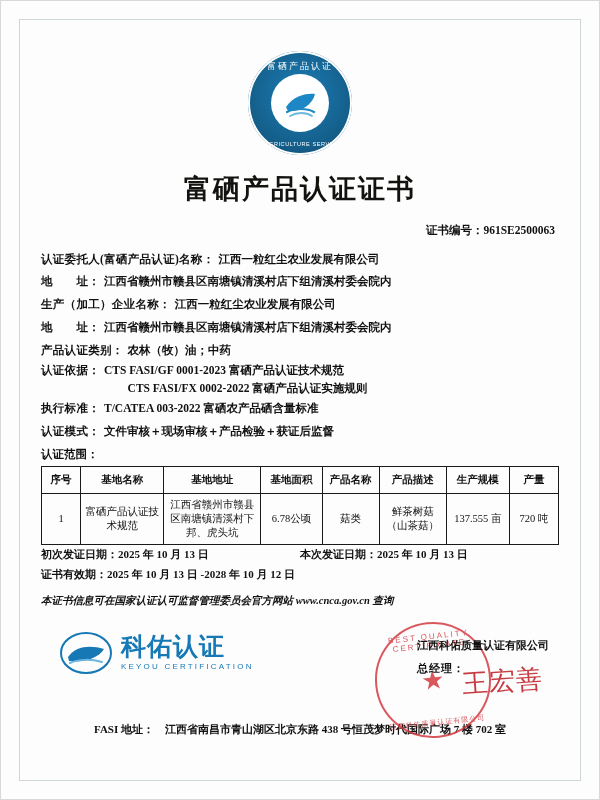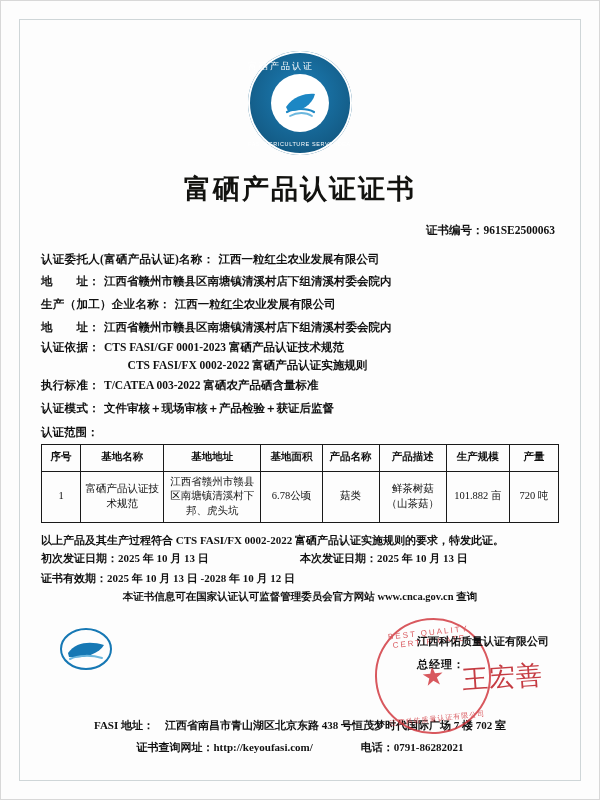--- a/index.html
+++ b/index.html
@@ -51,20 +51,21 @@
     display: flex;
     align-items: center;
     justify-content: center;
     box-shadow: 0 0 0 2px #ffffff inset;
   }
   .logo .ring-text-top,
   .logo .ring-text-bottom {
     position: absolute;
     left: 0;
     right: 0;
+    text-align: center;
     color: #ffffff;
     font-size: 8px;
     letter-spacing: 1.5px;
   }
   .logo .ring-text-top { top: 9px; font-size: 9px; letter-spacing: 2px; }
   .logo .ring-text-bottom { bottom: 8px; font-size: 5.5px; letter-spacing: .6px; }
   .logo .emblem {
     width: 58px;
     height: 58px;
     border-radius: 50%;
@@ -162,26 +163,26 @@
     line-height: 1.8;
   }
   .dates-row .col { flex: 1 1 50%; }
   .validity {
     font-family: "Liberation Serif", serif;
     font-size: 11px;
     font-weight: bold;
     line-height: 1.8;
   }
   .verify-line {
-    text-align: center;
     font-family: "Liberation Serif", serif;
     font-size: 10.5px;
     font-weight: bold;
-    margin-top: 0;
+    margin-top: 8px;
     line-height: 1.6;
+    font-style: italic;
   }
 
   
   .footer-area {
     position: relative;
     margin-top: 10px;
     height: 96px;
   }
   .brand {
     position: absolute;
@@ -320,20 +321,24 @@
         <div class="flabel">地　　址：</div>
         <div class="fvalue">江西省赣州市赣县区南塘镇清溪村店下组清溪村委会院内</div>
       </div>
       <div class="frow">
         <div class="flabel">生产（加工）企业名称：</div>
         <div class="fvalue">江西一粒红尘农业发展有限公司</div>
       </div>
       <div class="frow">
         <div class="flabel">地　　址：</div>
         <div class="fvalue">江西省赣州市赣县区南塘镇清溪村店下组清溪村委会院内</div>
+      </div>
+      <div class="frow">
+        <div class="flabel">产品认证类别：</div>
+        <div class="fvalue">农林（牧）油；中药</div>
       </div>
       <div class="frow tight">
         <div class="flabel">认证依据：</div>
         <div class="fvalue">CTS FASI/GF 0001-2023 富硒产品认证技术规范</div>
       </div>
       <div class="frow tight">
         <div class="flabel" style="visibility:hidden">产品认证类别：</div>
         <div class="fvalue">CTS FASI/FX 0002-2022 富硒产品认证实施规则</div>
       </div>
       <div class="frow">
@@ -362,27 +367,26 @@
         </tr>
       </thead>
       <tbody>
         <tr>
           <td>1</td>
           <td>富硒产品认证技术规范</td>
           <td>江西省赣州市赣县区南塘镇清溪村下邦、虎头坑</td>
           <td>6.78公顷</td>
           <td>菇类</td>
           <td>鲜茶树菇（山茶菇）</td>
-          <td>101.882 亩</td>
+          <td>137.555 亩</td>
           <td>720 吨</td>
         </tr>
       </tbody>
     </table>
 
-    <div class="statement">以上产品及其生产过程符合 CTS FASI/FX 0002-2022 富硒产品认证实施规则的要求，特发此证。</div>
 
     <div class="dates-row">
       <div class="col">
         <span>初次发证日期：</span><span>2025 年 10 月 13 日</span>
       </div>
       <div class="col">
         <span>本次发证日期：</span><span>2025 年 10 月 13 日</span>
       </div>
     </div>
 
@@ -394,42 +398,38 @@
 
     <div class="footer-area">
       <div class="brand">
         <div class="bmark">
           <svg width="52" height="44" viewBox="0 0 52 44" aria-hidden="true">
             <ellipse cx="26" cy="22" rx="25" ry="20" fill="none" stroke="#1678b4" stroke-width="2"></ellipse>
             <path d="M8 26 C16 15, 30 14, 44 18 C38 28, 22 32, 9 30 Z" fill="#1678b4"></path>
             <path d="M10 32 C18 28, 32 28, 42 31" stroke="#6bb7de" stroke-width="2" fill="none" stroke-linecap="round"></path>
           </svg>
         </div>
+        <div class="btext">
+          <div class="cn">科佑认证</div>
+          <div class="en">KEYOU  CERTIFICATION</div>
+        </div>
       </div>
 
       <div class="redseal">
         <div class="ring top">BEST QUALITY CERTIFICATE</div>
         <div class="star">★</div>
         <div class="ring bottom">江西科佑质量认证有限公司</div>
       </div>
 
       <div class="issuer">
         <div>江西科佑质量认证有限公司</div>
         <div class="line2">总经理：</div>
       </div>
 
       <div class="signature">王宏善</div>
     </div>
 
     <div class="contact">
       <div>FASI 地址：　江西省南昌市青山湖区北京东路 438 号恒茂梦时代国际广场 7 楼 702 室</div>
-      <div class="row2">
-        <div class="nowrap">
-          <span>证书查询网址：</span><span>http://keyoufasi.com/</span>
-        </div>
-        <div class="nowrap">
-          <span>电话：</span><span>0791-86282021</span>
-        </div>
-      </div>
     </div>
 
   </div>
 </div>
 
 </body></html>

